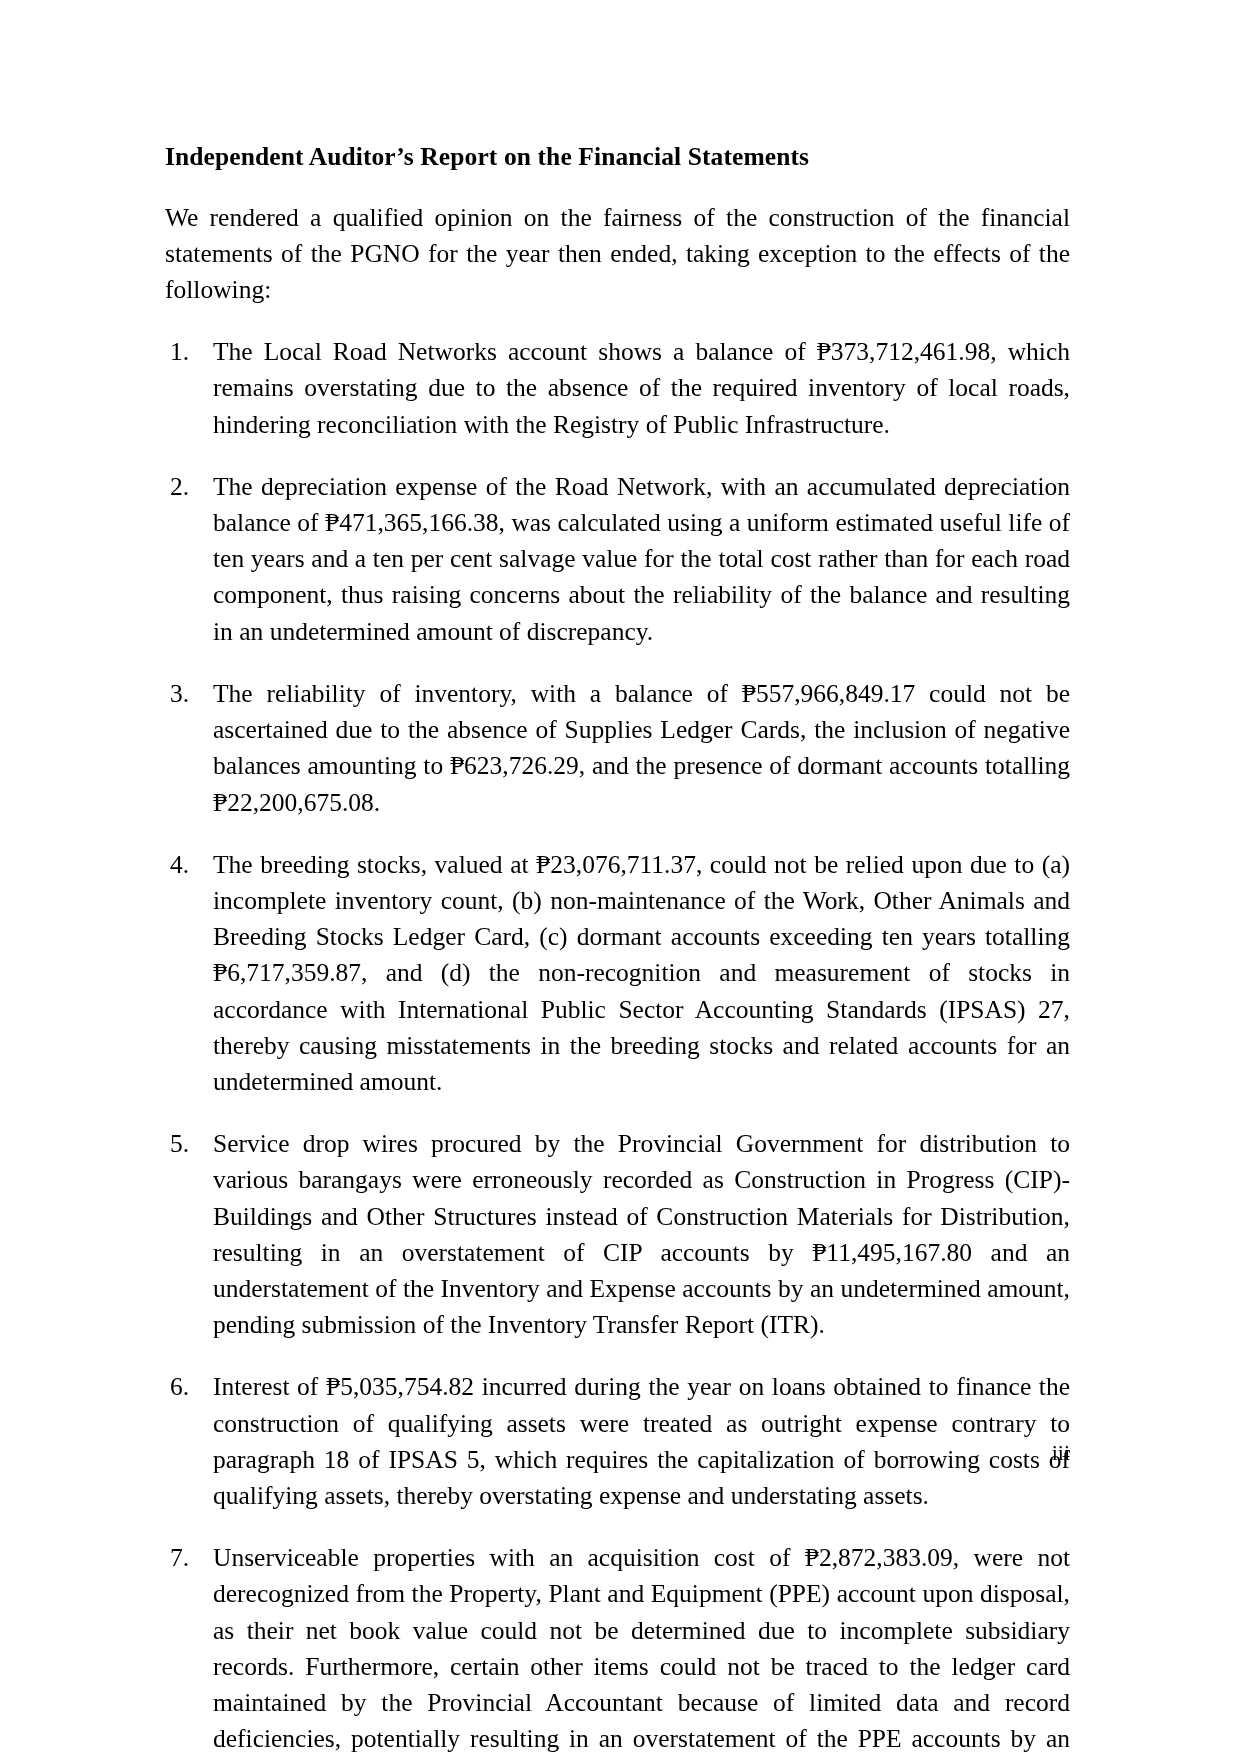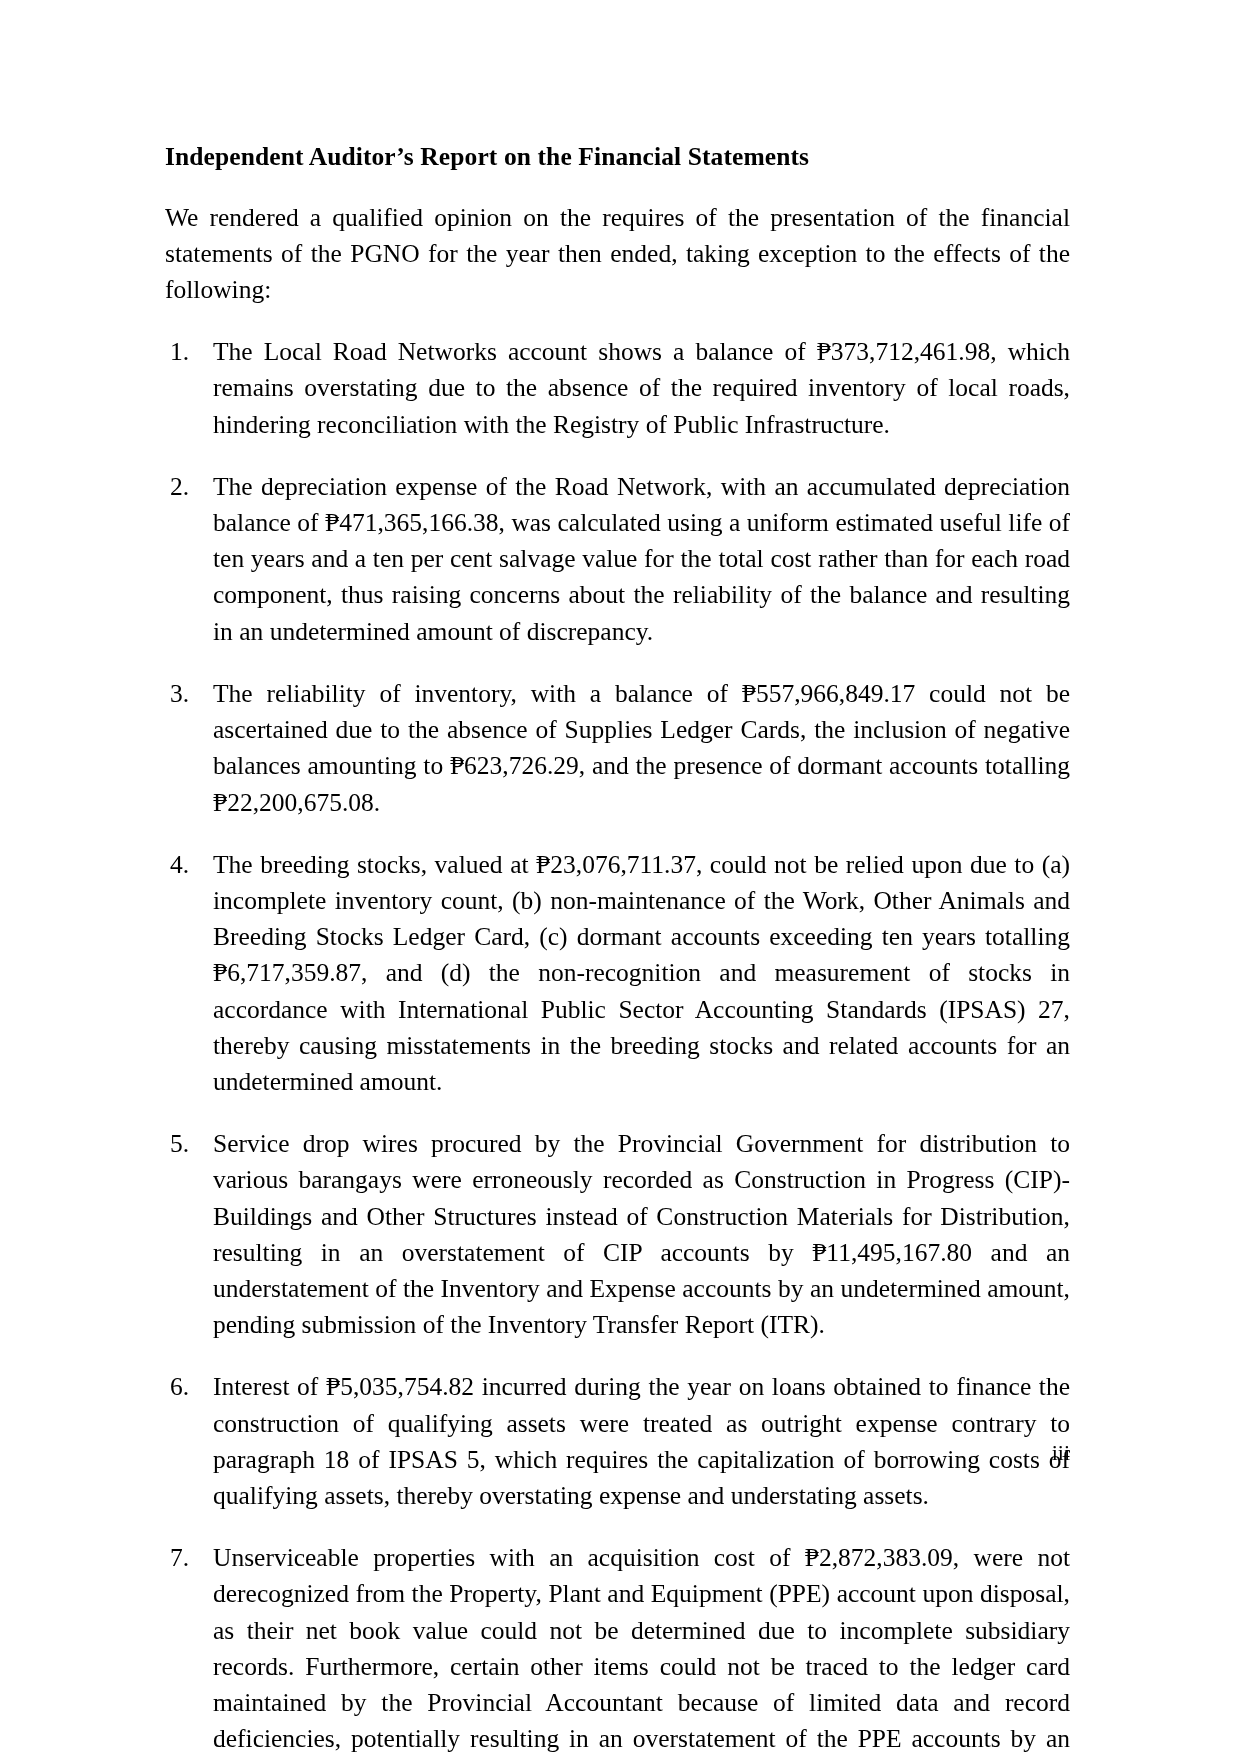--- a/index.html
+++ b/index.html
@@ -75,21 +75,21 @@
     line-height: 1.2;
   }
 </style>
 </head>
 <body>
 
 <div class="page">
 
   <h1 class="doc-heading">Independent Auditor’s Report on the Financial Statements</h1>
 
-  <p class="intro-para">We rendered a qualified opinion on the requires of the presentation of the financial statements of the PGNO for the year then ended, taking exception to the effects of the following:</p>
+  <p class="intro-para">We rendered a qualified opinion on the fairness of the construction of the financial statements of the PGNO for the year then ended, taking exception to the effects of the following:</p>
 
   <ol class="findings">
     <li>
       <span class="num">1.</span>
       <span class="item-body">The Local Road Networks account shows a balance of ₱373,712,461.98, which remains overstating due to the absence of the required inventory of local roads, hindering reconciliation with the Registry of Public Infrastructure.</span>
     </li>
     <li>
       <span class="num">2.</span>
       <span class="item-body">The depreciation expense of the Road Network, with an accumulated depreciation balance of ₱471,365,166.38, was calculated using a uniform estimated useful life of ten years and a ten per cent salvage value for the total cost rather than for each road component, thus raising concerns about the reliability of the balance and resulting in an undetermined amount of discrepancy.</span>
     </li>

